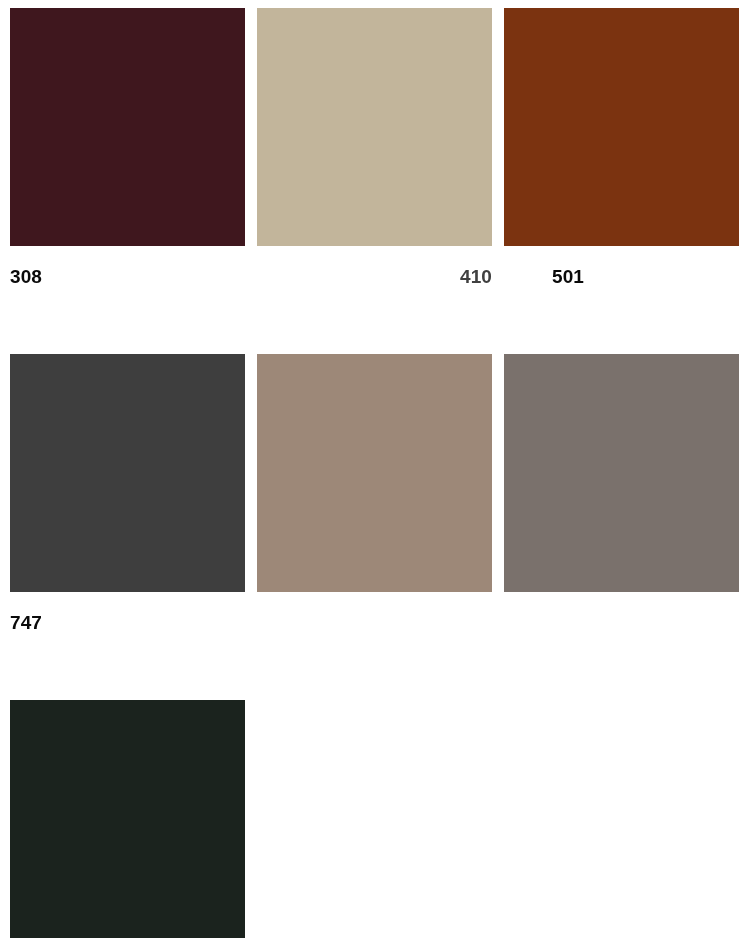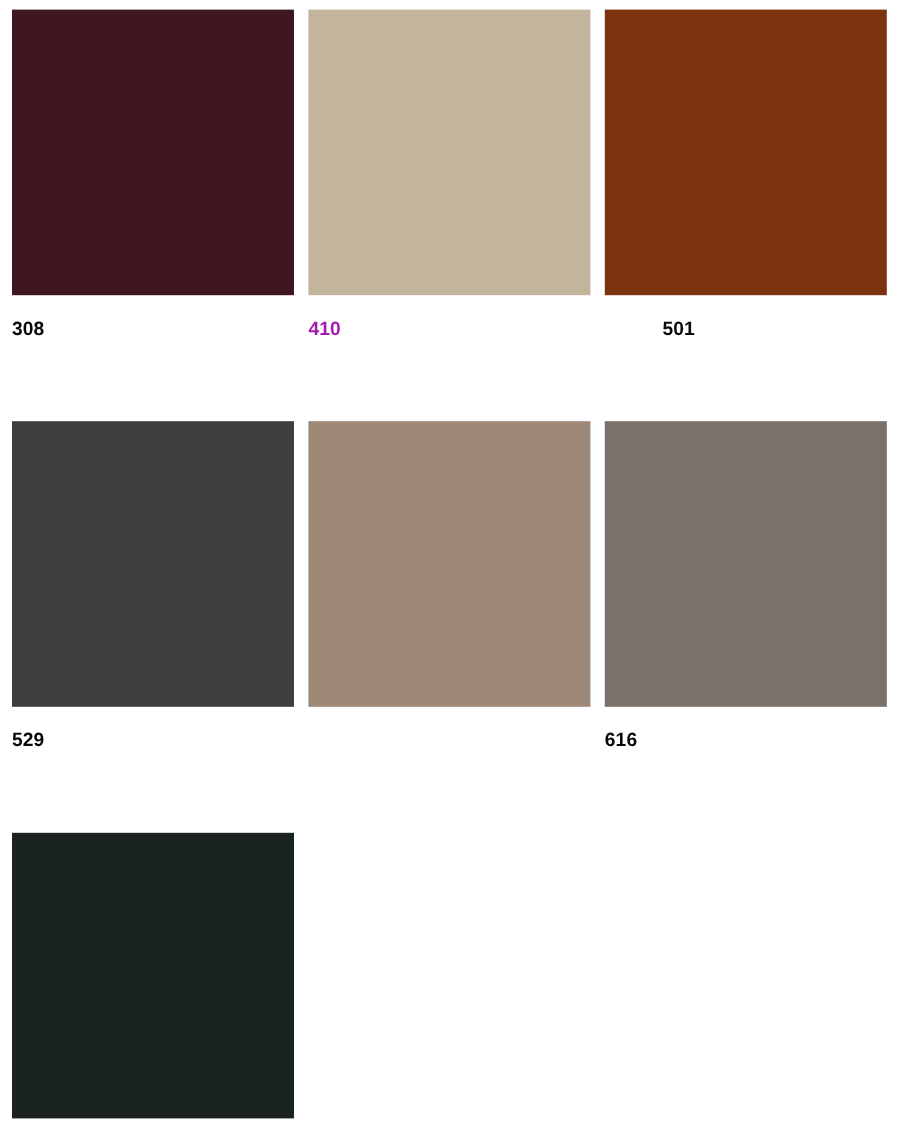--- a/index.html
+++ b/index.html
@@ -36,55 +36,54 @@
     visibility: hidden;
   }
 
   .swatch-chip {
     width: 235px;
     height: 238px;
     display: block;
   }
 
   .swatch-label {
-    font-size: 16px;
+    font-size: 19px;
     font-weight: 700;
     line-height: 1;
     color: #0a0a0a;
     letter-spacing: 0.1px;
     padding-top: 21px;
     padding-bottom: 68px;
   }
 </style>
 </head>
 <body style="background: rgb(255, 255, 255);">
 
 <main class="swatch-grid">
     <div class="swatch-cell">
       <div class="swatch-chip" title="#3f171e" style="background-color: rgb(63, 23, 30);"></div>
       <div class="swatch-label" style="color: rgb(10, 10, 10);">308</div>
     </div>
     <div class="swatch-cell">
       <div class="swatch-chip" title="#c2b59b" style="background-color: rgb(194, 181, 155);"></div>
-      <div class="swatch-label" style="color: #a21caf;">410</div>
+      <div class="swatch-label" style="color: #404040; text-align: right;">410</div>
     </div>
     <div class="swatch-cell">
       <div class="swatch-chip" title="#7b3310" style="background-color: rgb(123, 51, 16);"></div>
       <div class="swatch-label" style="color: rgb(10, 10, 10); margin-left: 48px;">501</div>
     </div>
     <div class="swatch-cell">
       <div class="swatch-chip" title="#3e3e3e" style="background-color: rgb(62, 62, 62);"></div>
-      <div class="swatch-label" style="color: rgb(10, 10, 10);">529</div>
+      <div class="swatch-label" style="color: rgb(10, 10, 10);">747</div>
     </div>
     <div class="swatch-cell">
       <div class="swatch-chip" title="#9d8878" style="background-color: rgb(157, 136, 120);"></div>
     </div>
     <div class="swatch-cell">
       <div class="swatch-chip" title="#7a716c" style="background-color: rgb(122, 113, 108);"></div>
-      <div class="swatch-label" style="color: rgb(10, 10, 10);">616</div>
     </div>
     <div class="swatch-cell row-last">
       <div class="swatch-chip" title="#1b231e" style="background-color: rgb(27, 35, 30);"></div>
     </div>
     <div class="swatch-cell row-last is-empty">
       <div class="swatch-chip"></div>
     </div>
     <div class="swatch-cell row-last is-empty">
       <div class="swatch-chip"></div>
     </div>

